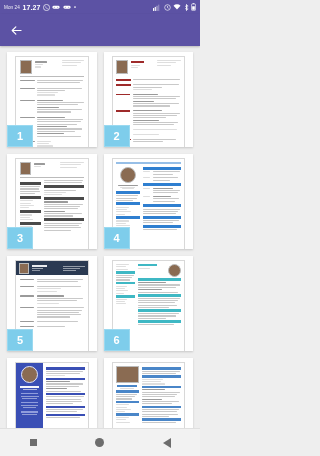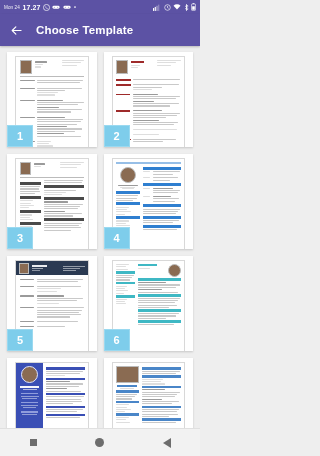--- a/index.html
+++ b/index.html
@@ -144,21 +144,20 @@
         </svg>
     </div>
   </div>
 
   <div class="appbar">
     <div class="back-btn">
       <svg width="13" height="13" viewBox="0 0 20 20">
         <path d="M17 10H4M9 4.5 3.4 10 9 15.5" stroke="#fff" stroke-width="1.8" fill="none" stroke-linecap="round" stroke-linejoin="round"></path>
       </svg>
     </div>
-    <div class="appbar-title">Choose Template</div>
   </div>
 
   <div class="content">
     <div class="grid">
 
       <div class="card">
         <div class="page">
           <div class="t1-hdr">
             <div class="photo" style="width:12px;height:14px;"></div>
             <div style="flex:1;padding-top:1px;">

